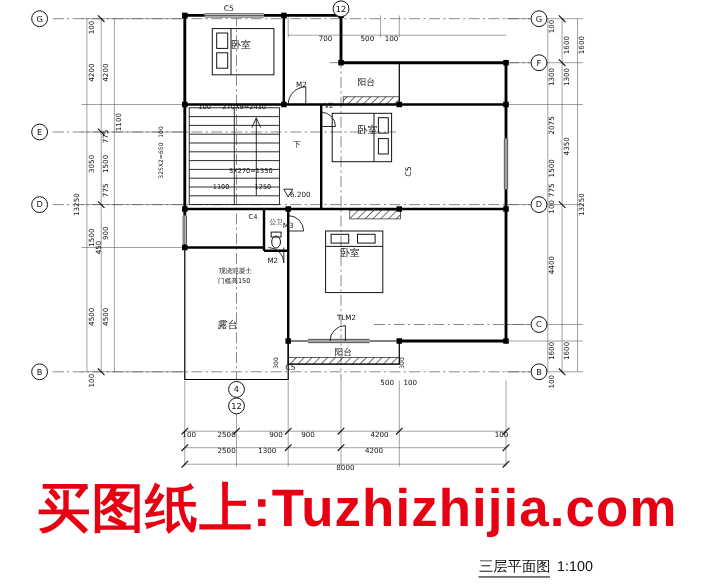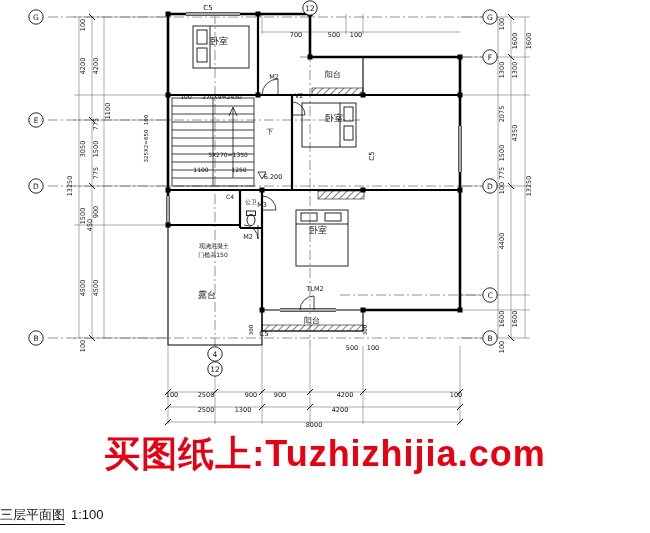--- a/index.html
+++ b/index.html
@@ -2,22 +2,22 @@
 <html><head>
 <meta charset="utf-8">
 <style>
   html,body{margin:0;padding:0;background:#888;}
   .canvas{position:relative;width:650px;height:533px;background:#ffffff;overflow:hidden;
           font-family:"Liberation Sans","DejaVu Sans",sans-serif;}
   svg{position:absolute;left:0;top:0;}
   svg text{fill:#111;font-family:"DejaVu Sans","Liberation Sans",sans-serif;}
   .bubble circle{fill:#fff;stroke:#111;stroke-width:.9;}
   .watermark{position:absolute;left:0;top:430px;width:650px;text-align:center;
-             font-size:36px;font-weight:bold;color:#e60012;letter-spacing:1px;white-space:nowrap;}
-  .caption{position:absolute;left:0;top:506px;width:539px;text-align:left;font-size:13px;color:#111;}
+             font-size:48px;font-weight:bold;color:#e60012;letter-spacing:1px;white-space:nowrap;}
+  .caption{position:absolute;left:0;top:506px;width:539px;text-align:right;font-size:13px;color:#111;}
   .caption .cap-name{border-bottom:1.5px solid #111;padding-bottom:2px;}
   .caption .cap-scale{margin-left:6px;}
 </style>
 </head>
 <body>
 
 <div class="canvas">
 
   <svg id="plan-svg" width="650" height="533" viewBox="0 0 650 533">
     <defs>

